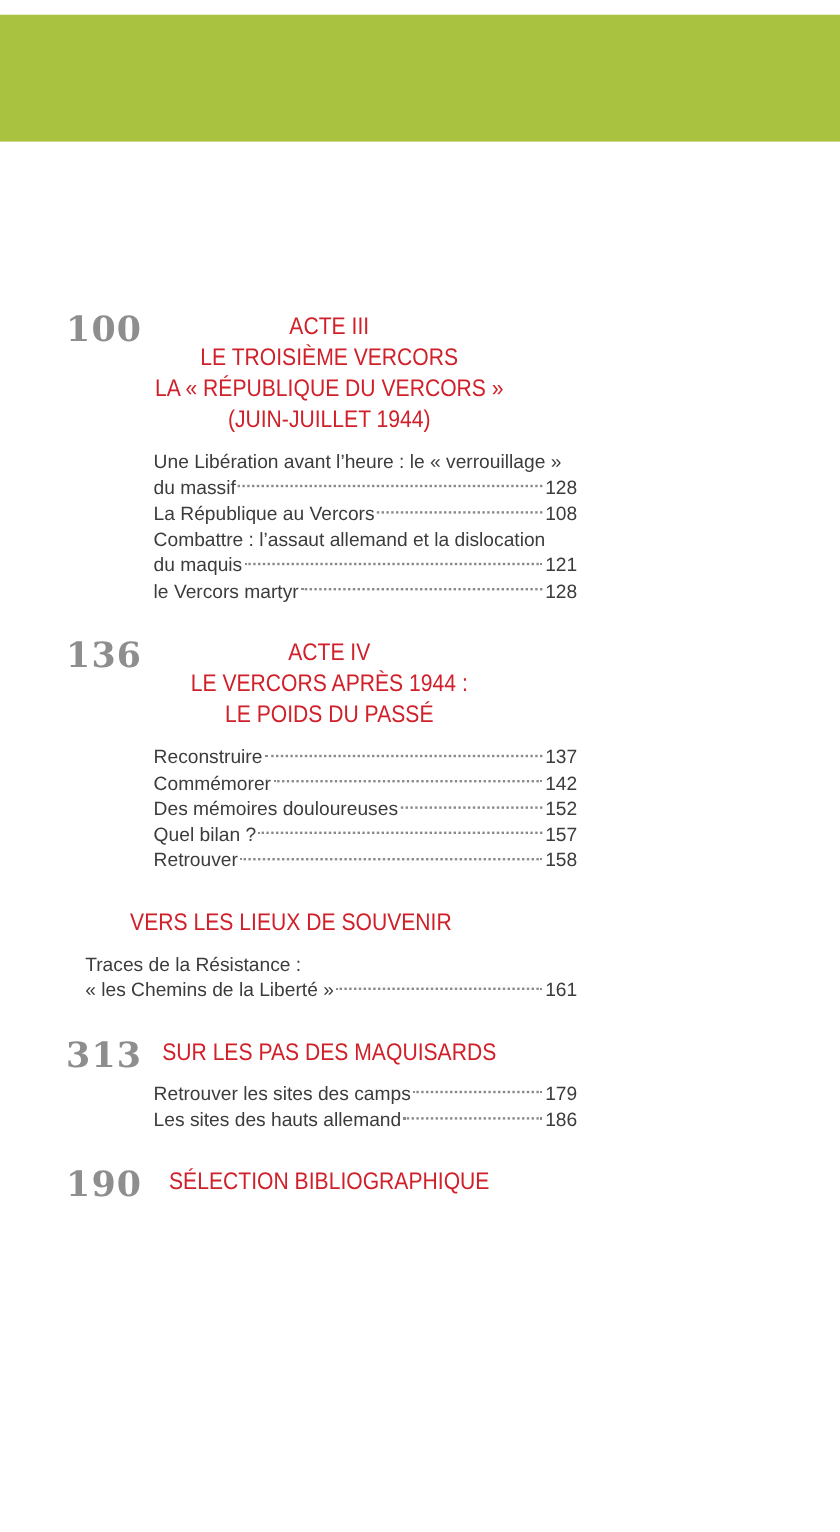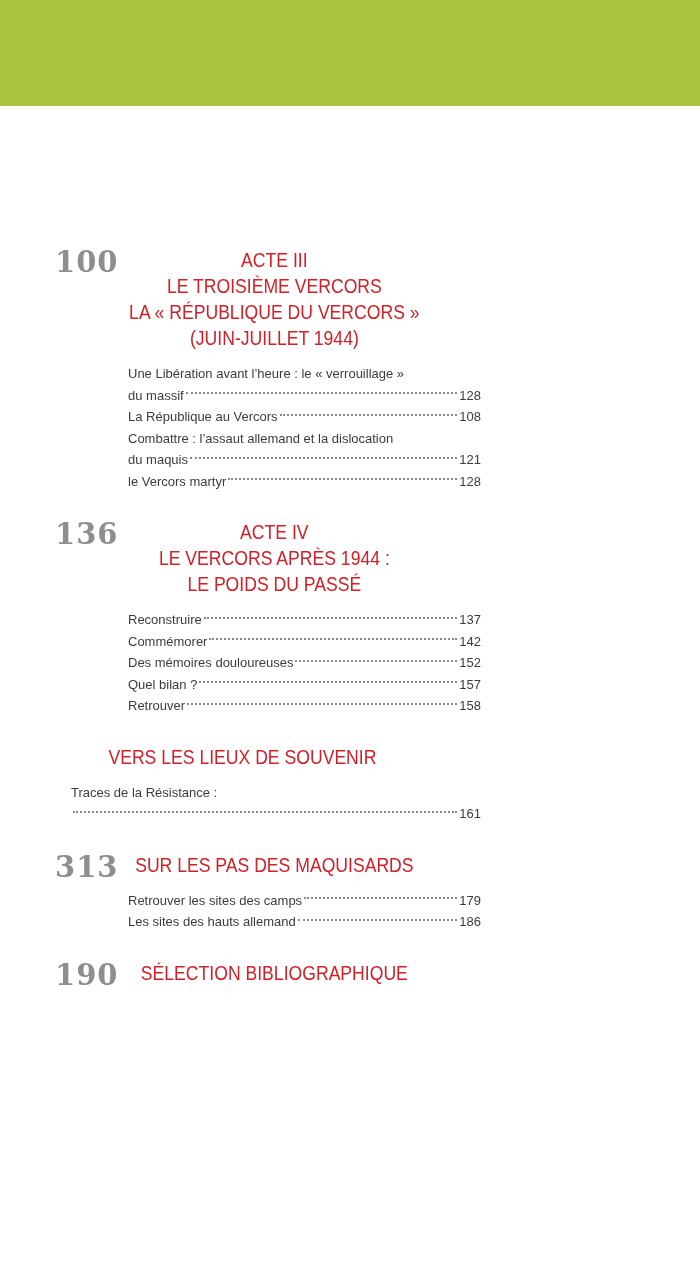--- a/index.html
+++ b/index.html
@@ -5,35 +5,35 @@
   :root{
     --green:#a9c23f;
     --red:#d0202a;
     --num-gray:#8e8e8e;
     --text:#3c3c3c;
     --page-green:#7aa03a;
   }
   *{margin:0;padding:0;box-sizing:border-box;}
   html,body{background:#ffffff;}
   body{font-family:"Liberation Sans",sans-serif;}
-  .page{position:relative;width:700px;height:1082px;background:#ffffff;margin:0 auto;overflow:hidden;}
+  .page{position:relative;width:700px;height:1082px;background:#ffffff;margin:12px auto;overflow:hidden;}
   .band{position:absolute;top:0;left:0;right:0;height:106px;background:var(--green);}
   .content{position:absolute;left:55px;top:247px;width:426px;}
   .toc-section{display:flex;margin-bottom:27px;}
   .sec-num{
     flex:0 0 57px;width:57px;
     font-family:"DejaVu Serif",serif;font-weight:700;
     font-size:29px;line-height:30px;letter-spacing:1px;
     color:var(--num-gray);
   }
   .sec-body{flex:1;min-width:0;}
   .sec-heading{color:var(--red);font-weight:400;font-size:20px;line-height:26px;letter-spacing:0;text-align:center;}
   .h-line{transform:scaleX(0.88);transform-origin:0 50%;white-space:nowrap;text-transform:uppercase;}
   .entries{margin-top:12px;padding-left:16px;}
-  .entry-line{font-size:13px;line-height:21.5px;color:var(--text);}
+  .entry-line{font-size:16px;line-height:21.5px;color:var(--text);}
   .entry-line.with-page{display:flex;align-items:center;}
   .lab{white-space:nowrap;}
   .dots{flex:1;min-width:14px;margin:0 2px 4px 2px;border-bottom:2px dotted #8a8a8a;}
   .pg{flex:0 0 auto;color:var(--text);}
   .footer{position:absolute;left:503px;top:1222px;display:flex;align-items:center;}
   .tick{width:3px;height:28px;background:var(--green);}
   .pageno{margin-left:14px;color:var(--page-green);font-weight:700;font-size:14px;}
 </style>
 </head>
 <body>
@@ -135,20 +135,21 @@
         </section>
         <section class="toc-section">
           <div class="sec-body">
             <h2 class="sec-heading">
               <div class="h-line">VERS LES LIEUX DE SOUVENIR</div>
             </h2>
             <div class="entries">
               <div class="entry">
                 <div class="entry-line"><span class="lab">Traces de la Résistance :</span></div>
                 <div class="entry-line with-page">
+                  <span class="lab">« les Chemins de la Liberté »</span>
                   <span class="dots"></span>
                   <span class="pg">161</span>
                 </div>
               </div>
             </div>
           </div>
         </section>
         <section class="toc-section">
           <div class="sec-num">313</div>
           <div class="sec-body">

